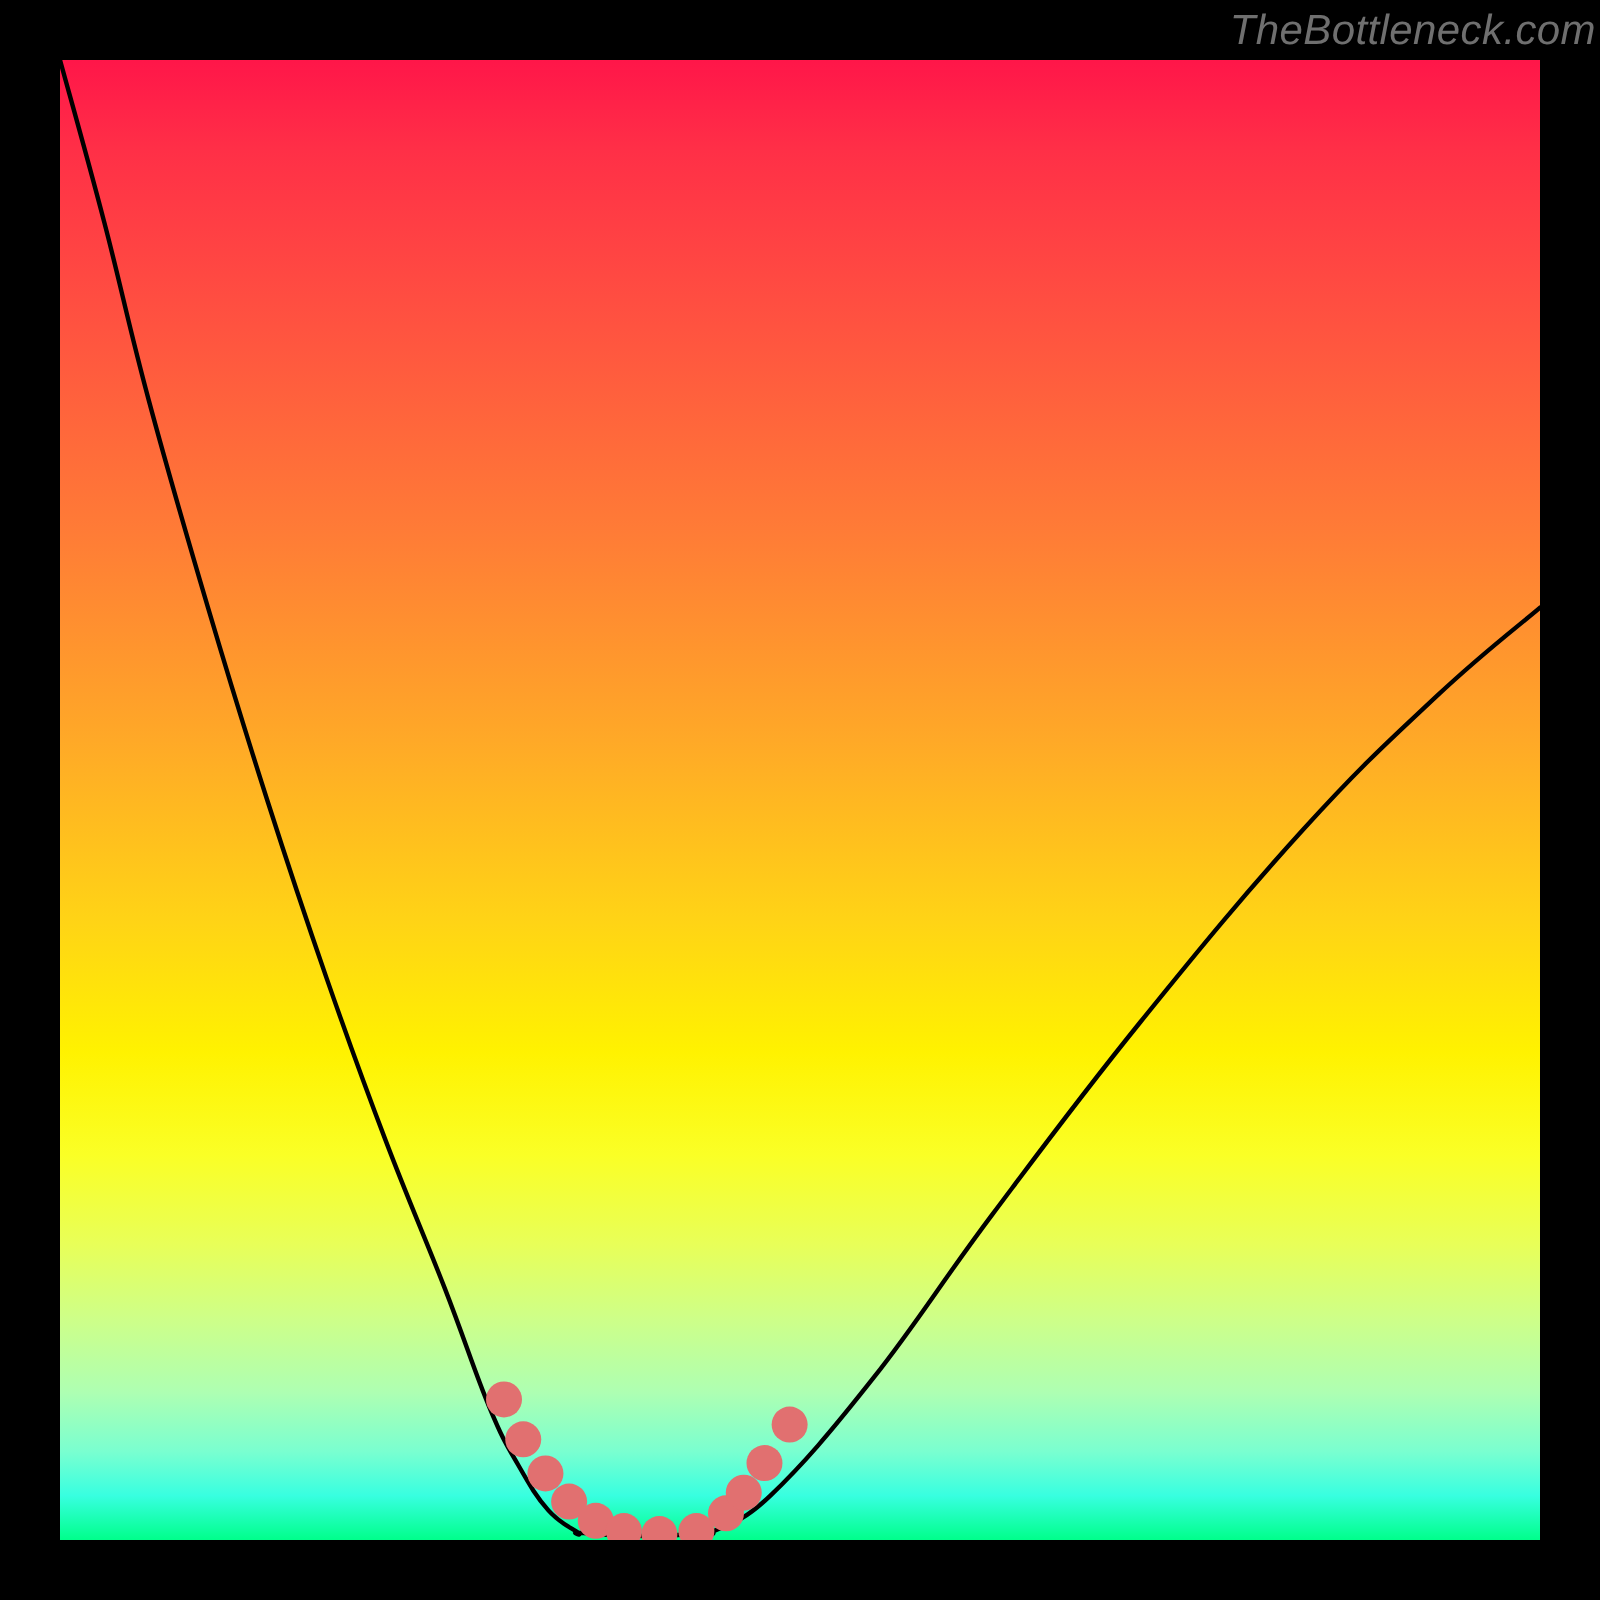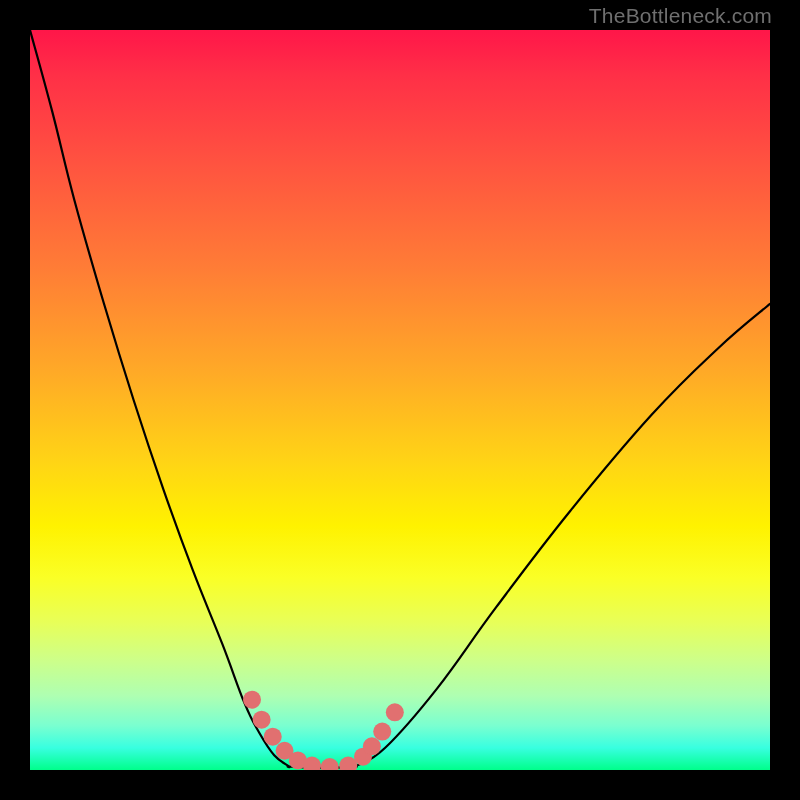--- a/index.html
+++ b/index.html
@@ -13,25 +13,26 @@
   }
   .frame {
     position: relative;
     width: 800px;
     height: 800px;
     background: #000;
   }
   .watermark {
     position: absolute;
     top: 4px;
-    right: 28px;
+    right: 2px;
     color: #6f6f6f;
     font-size: 21px;
     letter-spacing: 0.2px;
     z-index: 10;
+    font-style: italic;
   }
   .plot {
     position: absolute;
     left: 30px;
     top: 30px;
     width: 740px;
     height: 740px;
     overflow: hidden;
   }
   .gradient {

